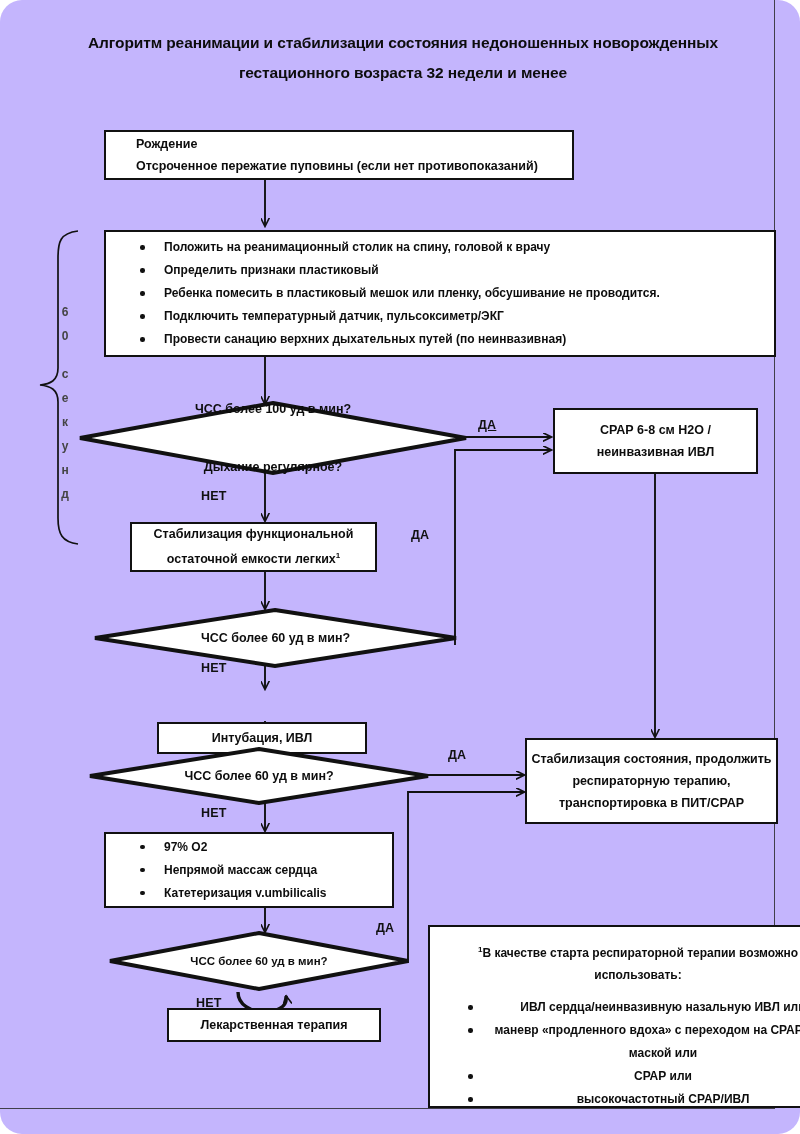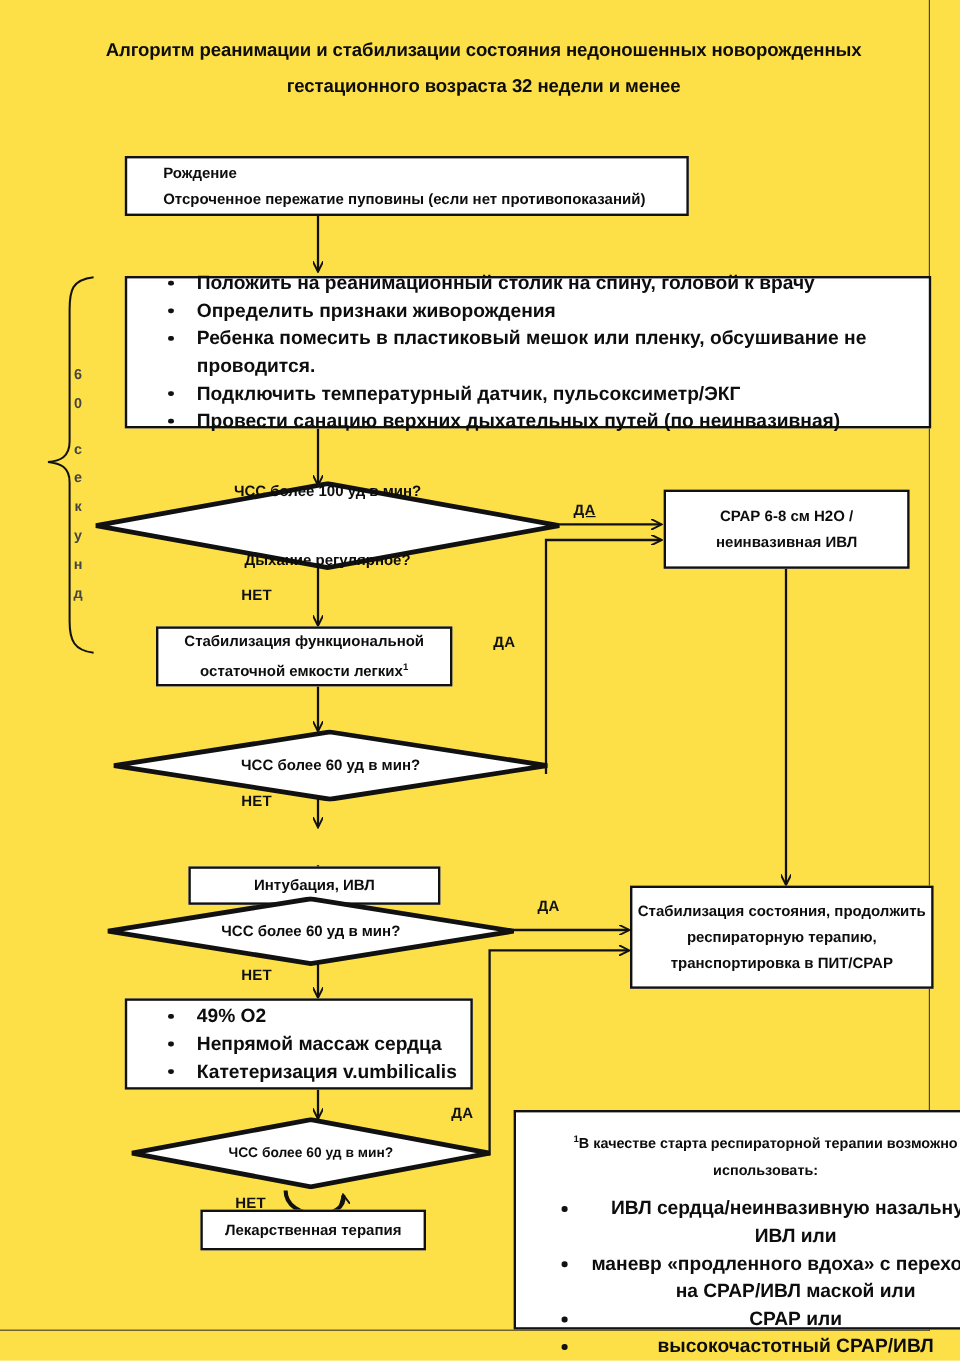--- a/index.html
+++ b/index.html
@@ -3,21 +3,22 @@
 <meta charset="utf-8">
 <style>
   html,body{margin:0;padding:0;background:#ffffff;}
   body{
     width:800px;height:1134px;position:relative;overflow:hidden;
     font-family:"Liberation Sans","DejaVu Sans",sans-serif;
     color:#0d0d0d;
   }
   #page{
     position:absolute;left:0;top:0;width:800px;height:1134px;
-    background:#fde047;
+    background:#c4b5fd;
+    border-radius:22px;
   }
   
   #page-edge{
     position:absolute;left:-6px;top:-6px;width:780px;height:1114px;
     border-right:1.5px solid #2b2b2b;border-bottom:1.5px solid #2b2b2b;
     pointer-events:none;opacity:.85;
   }
   .title{
     position:absolute;left:40px;top:28px;width:726px;
     text-align:center;font-weight:bold;font-size:15.5px;line-height:30px;
@@ -28,21 +29,21 @@
     box-sizing:border-box;
   }
   .node .inner{
     position:absolute;left:0;top:0;right:0;bottom:0;
     display:flex;flex-direction:column;justify-content:center;
   }
   .ctr{text-align:center;}
   .line{font-size:12.5px;font-weight:bold;line-height:22px;}
   ul.bl{margin:0;padding:0 0 0 52px;list-style:none;}
   ul.bl li{
-    position:relative;font-size:16px;font-weight:bold;line-height:23px;
+    position:relative;font-size:12px;font-weight:bold;line-height:23px;
     padding-left:6px;
   }
   ul.bl li:before{
     content:"";position:absolute;left:-18px;top:9px;
     width:4.5px;height:4.5px;border-radius:50%;background:#111;
   }
   .diamond{position:absolute;}
   .diamond svg{position:absolute;left:0;top:0;}
   .diamond .dtext{
     position:absolute;left:0;top:0;right:0;bottom:0;
@@ -137,21 +138,21 @@
     <div class="inner" style="padding-left:30px;">
       <div class="line">Рождение</div>
       <div class="line">Отсроченное пережатие пуповины (если нет противопоказаний)</div>
     </div>
   </div>
 
   <div class="node" style="left:104px;top:230px;width:672px;height:127px;">
     <div class="inner">
       <ul class="bl">
         <li>Положить на реанимационный столик на спину, головой к врачу</li>
-        <li>Определить признаки живорождения</li>
+        <li>Определить признаки пластиковый</li>
         <li>Ребенка помесить в пластиковый мешок или пленку, обсушивание не проводится.</li>
         <li>Подключить температурный датчик, пульсоксиметр/ЭКГ</li>
         <li>Провести санацию верхних дыхательных путей (по неинвазивная)</li>
       </ul>
     </div>
   </div>
 
   <div class="diamond" style="left:78px;top:401px;width:390px;height:74px;">
     <svg width="390" height="74" viewBox="0 0 390 74" xmlns="http://www.w3.org/2000/svg">
       <polygon points="195,2 388,37 195,72 2,37" fill="#fff" stroke="#111" stroke-width="4"></polygon>
@@ -204,37 +205,37 @@
     <div class="inner ctr">
       <div class="line">Стабилизация состояния, продолжить</div>
       <div class="line">респираторную терапию,</div>
       <div class="line">транспортировка в ПИТ/СРАР</div>
     </div>
   </div>
 
   <div class="node" style="left:104px;top:832px;width:290px;height:76px;">
     <div class="inner">
       <ul class="bl">
-        <li>49% О2</li>
+        <li>97% О2</li>
         <li>Непрямой массаж сердца</li>
         <li>Катетеризация v.umbilicalis</li>
       </ul>
     </div>
   </div>
 
   <div class="diamond" style="left:108px;top:931px;width:302px;height:60px;">
     <svg width="302" height="60" viewBox="0 0 302 60" xmlns="http://www.w3.org/2000/svg">
       <polygon points="151,2 300,30 151,58 2,30" fill="#fff" stroke="#111" stroke-width="4"></polygon>
     </svg>
     <div class="dtext">
       <div style="font-size:11.5px;">ЧСС более 60 уд в мин?</div>
     </div>
   </div>
 
-  <div class="node" style="left:167px;top:1008px;width:188px;height:34px;">
+  <div class="node" style="left:167px;top:1008px;width:214px;height:34px;">
     <div class="inner ctr">
       <div class="line">Лекарственная терапия</div>
     </div>
   </div>
 
   <div class="node" style="left:428px;top:925px;width:408px;height:183px;text-align:center;">
     <div class="inner" style="justify-content:flex-start;padding-top:12px;">
       <div class="fn-head"><sup>1</sup><span>В качестве старта респираторной терапии возможно использовать:</span></div>
       <ul class="bl" style="padding-left:56px;margin-top:10px;">
         <li>ИВЛ сердца/неинвазивную назальную ИВЛ или</li>

